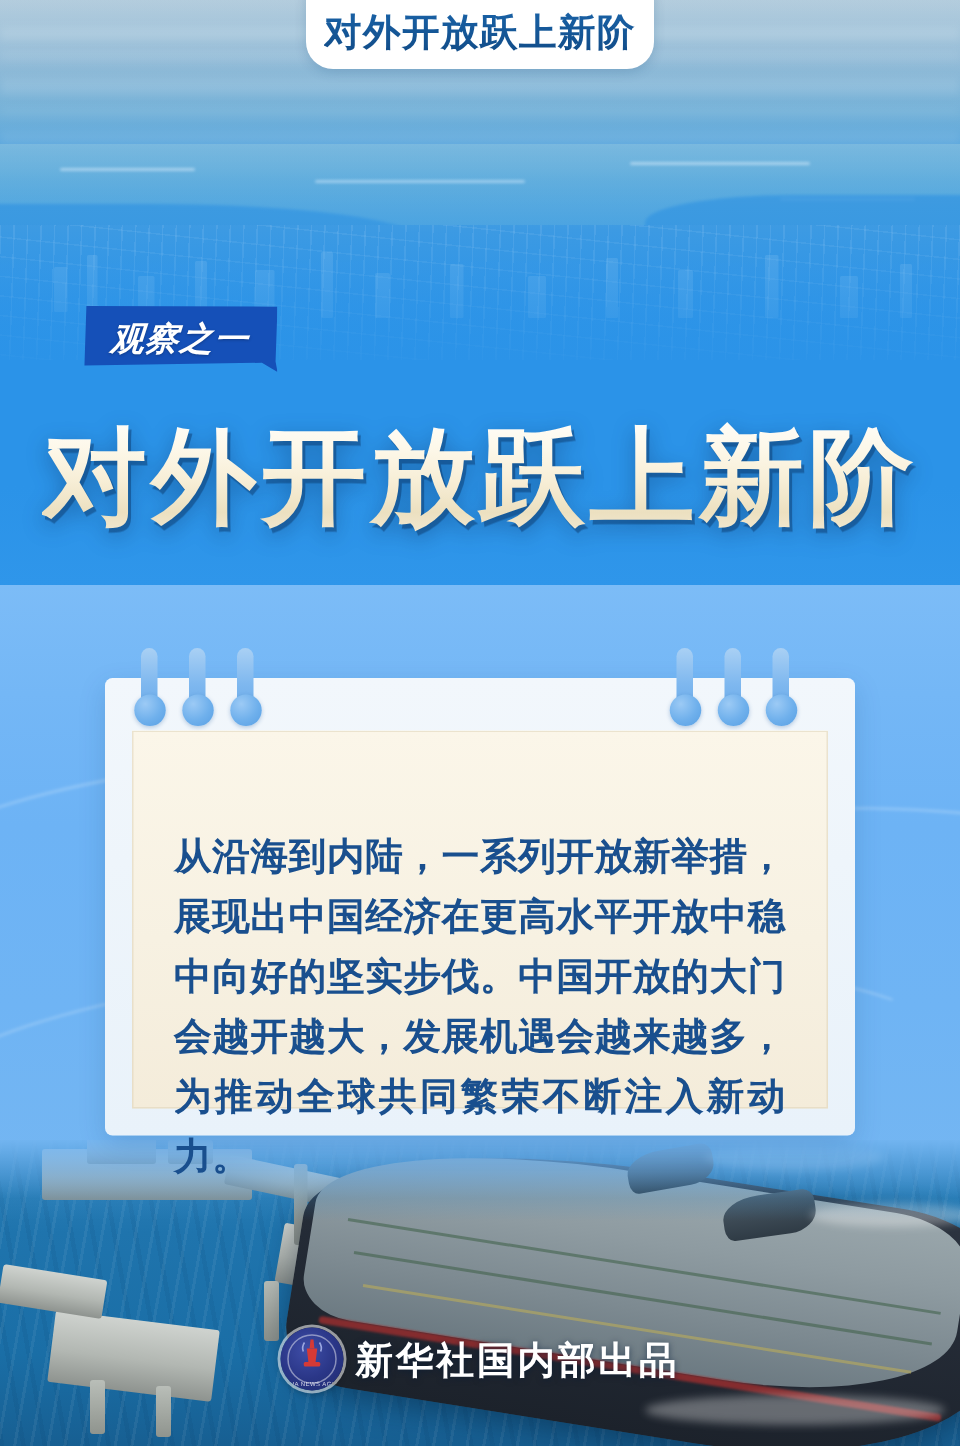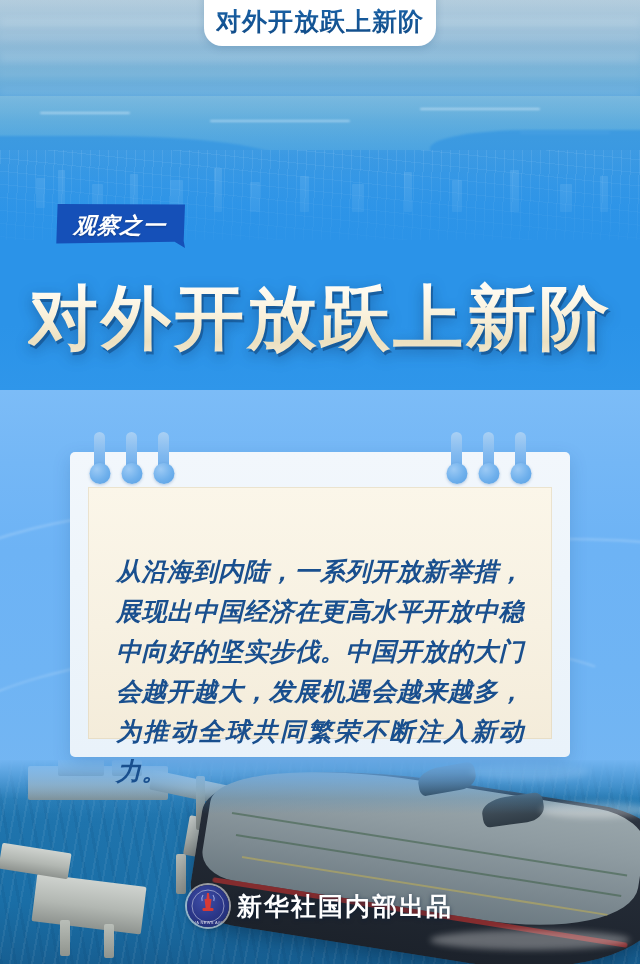--- a/index.html
+++ b/index.html
@@ -311,21 +311,20 @@
     position: absolute;
     left: 28px; top: 40px;
     width: 408px;
     font-family: "Liberation Serif", "DejaVu Serif", serif;
     font-size: 25px;
     font-weight: 700;
     line-height: 40px;
     color: #194f8e;
     letter-spacing: 0.5px;
     text-align: justify;
-    font-style: italic;
   }
 
   
   .pin {
     position: absolute;
     width: 11px;
     top: -20px;
     height: 43px;
     background: linear-gradient(180deg, #a9d0f4 0%, #7fb8ef 55%, #6aabe9 100%);
     border-radius: 6px;

